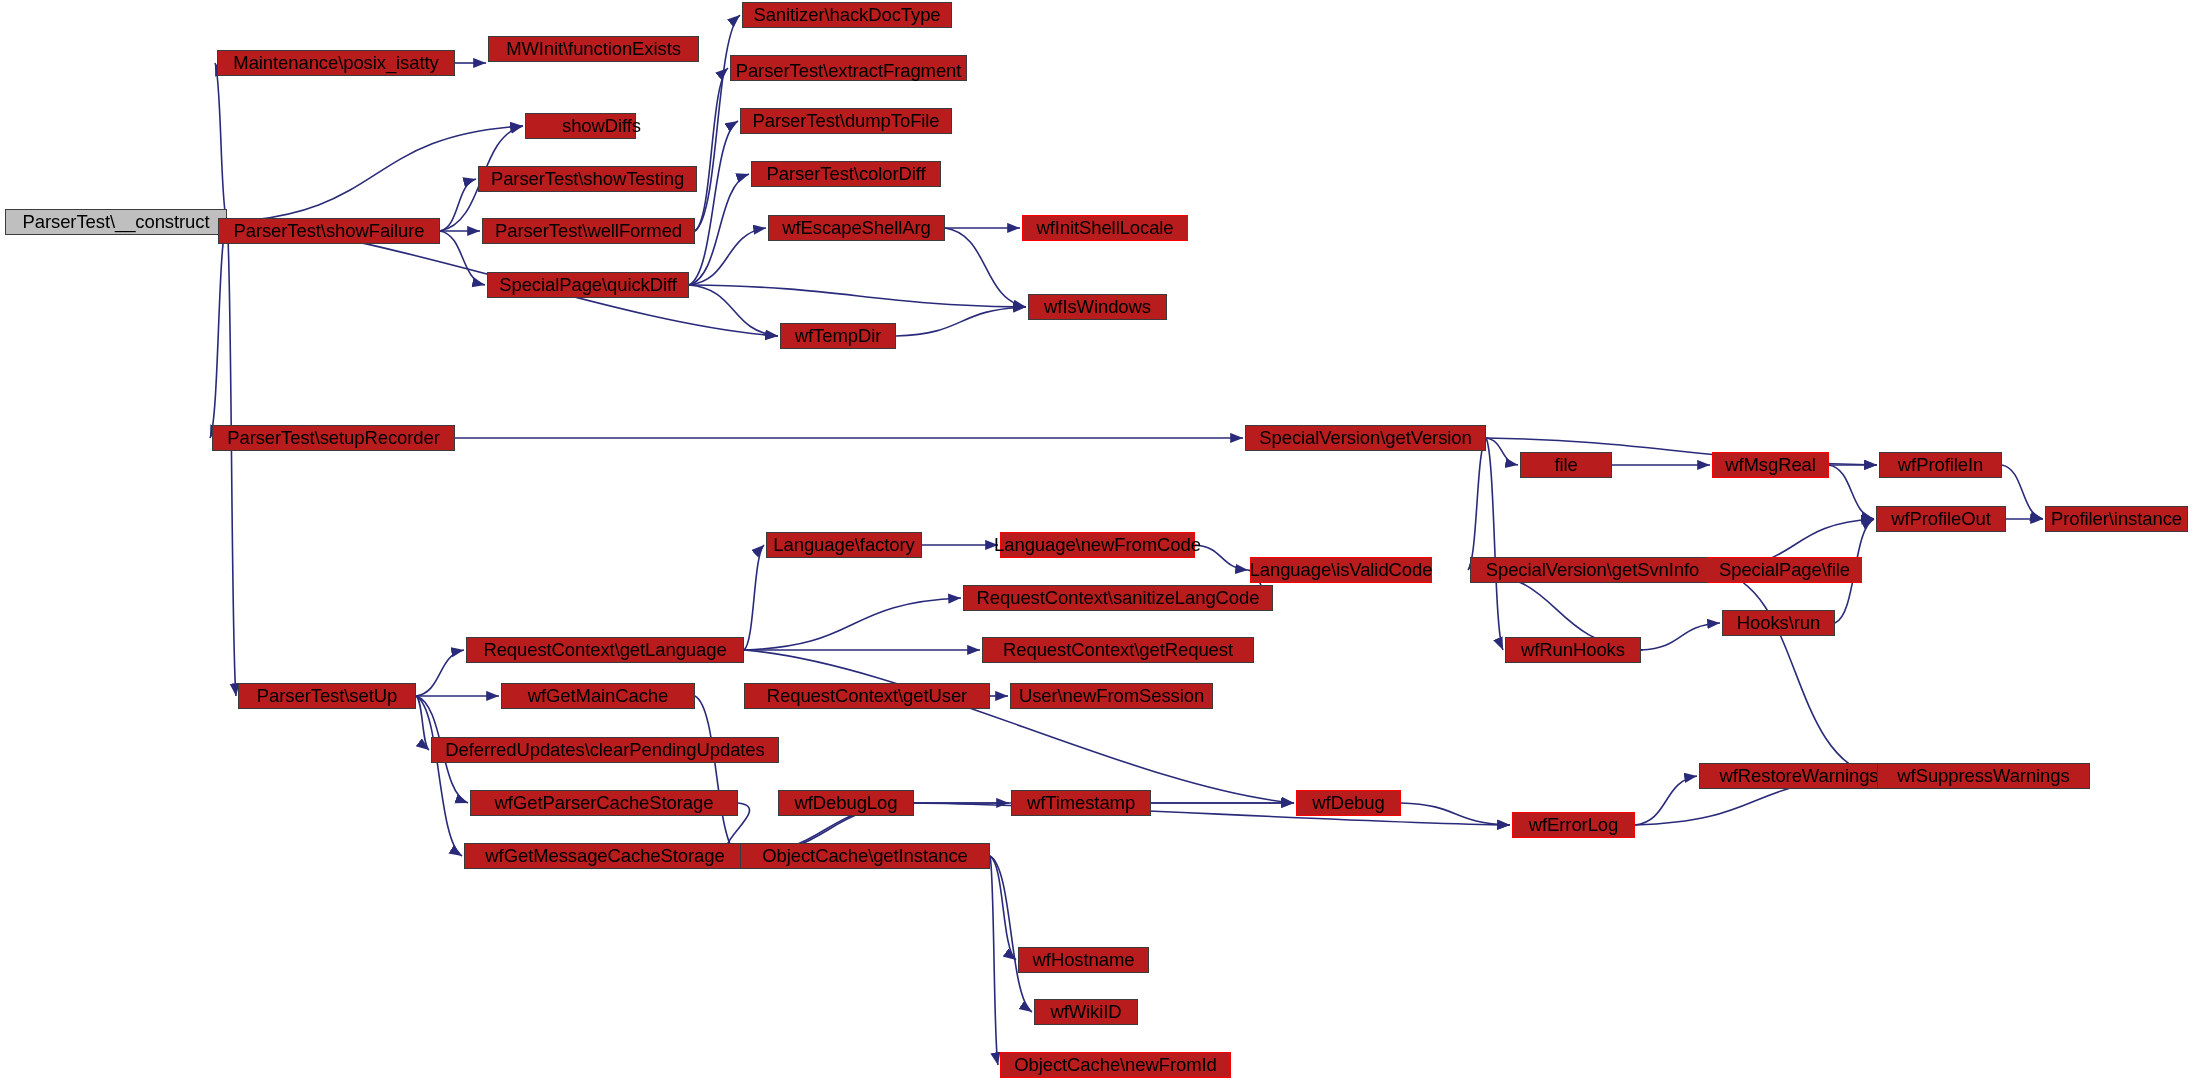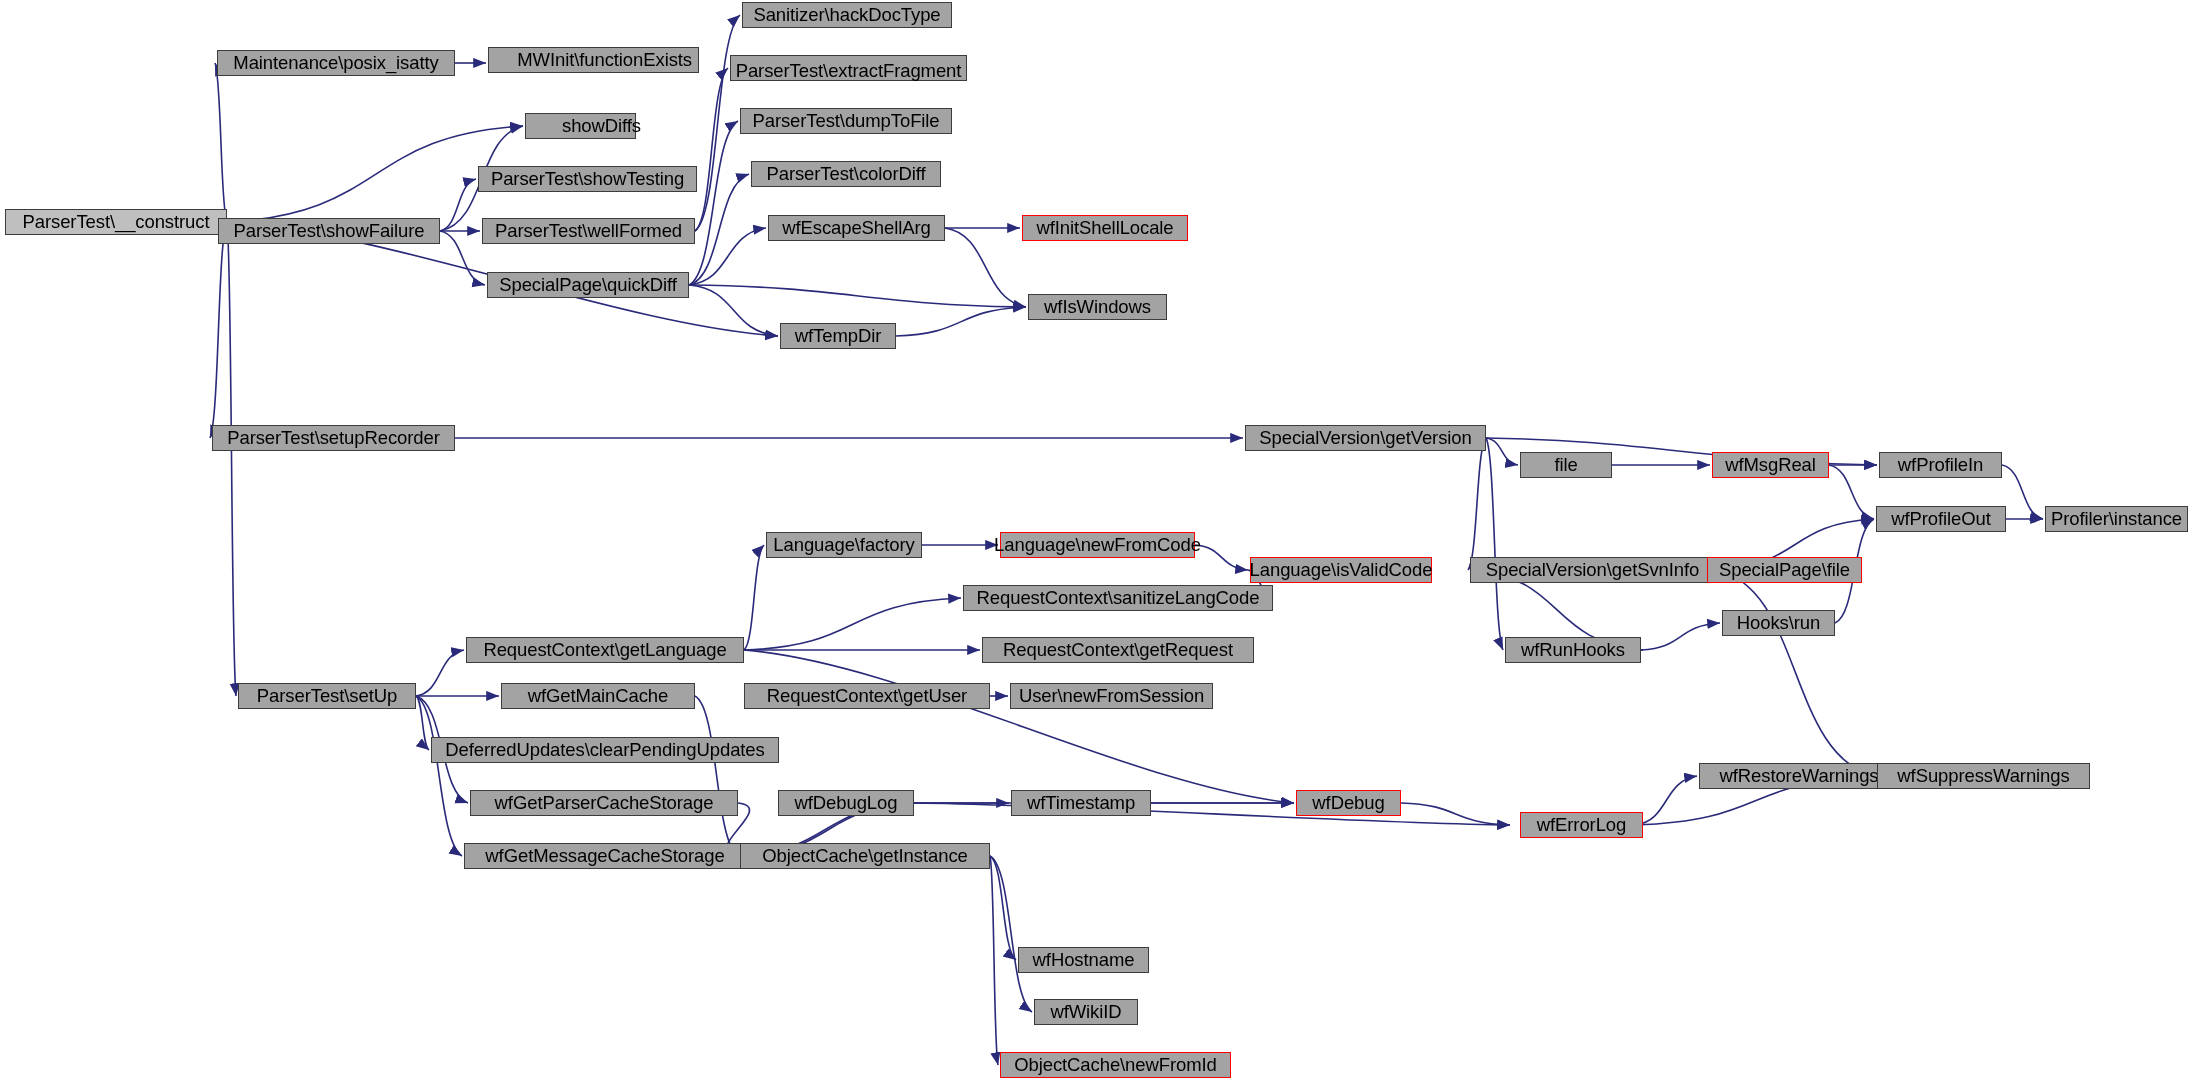--- a/index.html
+++ b/index.html
@@ -21,21 +21,21 @@
     width: 2197px;
     height: 1088px;
     pointer-events: none;
   }
   .node {
     position: absolute;
     box-sizing: border-box;
     display: flex;
     align-items: center;
     justify-content: center;
-    background: #a3a3a3;
+    background: #b91c1c;
     border: 1.6px solid #3c3c3c;
     color: #000000;
     font-size: 18.5px;
     line-height: 1;
     white-space: nowrap;
     letter-spacing: -0.1px;
     padding: 0 6px;
   }
   .node.red {
     border-color: #ff0000;
@@ -124,21 +124,21 @@
         <path d="M 990,856 C 994.4,872.72 993.6,1044.1 998,1065" fill="none" stroke="#2a2a7a" stroke-width="1.6" marker-end="url(#arrow)"></path>
       </g>
   </svg>
   <div id="nodes">
       <div class="node root" style="left: 5px; top: 209px; width: 222px; height: 26px;">
         <span>ParserTest\__construct</span>
       </div>
       <div class="node" style="left: 217px; top: 50px; width: 238px; height: 26px;">
         <span>Maintenance\posix_isatty</span>
       </div>
-      <div class="node" style="left: 488px; top: 47px; width: 211px; height: 26px; justify-content: flex-end;">
+      <div class="node" style="left: 488px; top: 36px; width: 211px; height: 26px;">
         <span>MWInit\functionExists</span>
       </div>
       <div class="node" style="left: 525px; top: 113px; width: 111px; height: 26px; padding-left: 48px;">
         <span>showDiffs</span>
       </div>
       <div class="node" style="left: 478px; top: 166px; width: 219px; height: 26px;">
         <span>ParserTest\showTesting</span>
       </div>
       <div class="node" style="left: 218px; top: 218px; width: 222px; height: 26px;">
         <span>ParserTest\showFailure</span>
@@ -244,21 +244,21 @@
       </div>
       <div class="node" style="left: 778px; top: 790px; width: 136px; height: 26px;">
         <span>wfDebugLog</span>
       </div>
       <div class="node" style="left: 1011px; top: 790px; width: 140px; height: 26px;">
         <span>wfTimestamp</span>
       </div>
       <div class="node red" style="left: 1296px; top: 790px; width: 105px; height: 26px;">
         <span>wfDebug</span>
       </div>
-      <div class="node red" style="left: 1512px; top: 812px; width: 123px; height: 26px; margin-left: 8px;">
+      <div class="node red" style="left: 1512px; top: 812px; width: 123px; height: 26px;">
         <span>wfErrorLog</span>
       </div>
       <div class="node" style="left: 1699px; top: 763px; width: 200px; height: 26px;">
         <span>wfRestoreWarnings</span>
       </div>
       <div class="node" style="left: 1877px; top: 763px; width: 213px; height: 26px;">
         <span>wfSuppressWarnings</span>
       </div>
       <div class="node" style="left: 464px; top: 843px; width: 282px; height: 26px;">
         <span>wfGetMessageCacheStorage</span>

